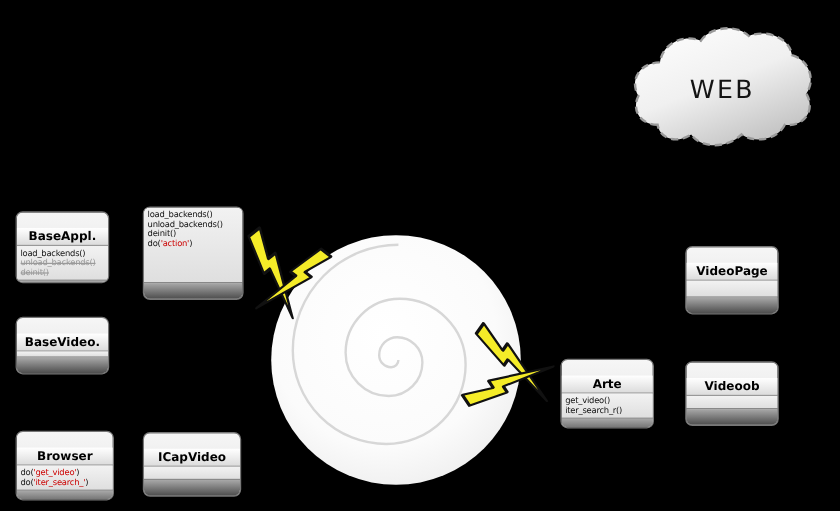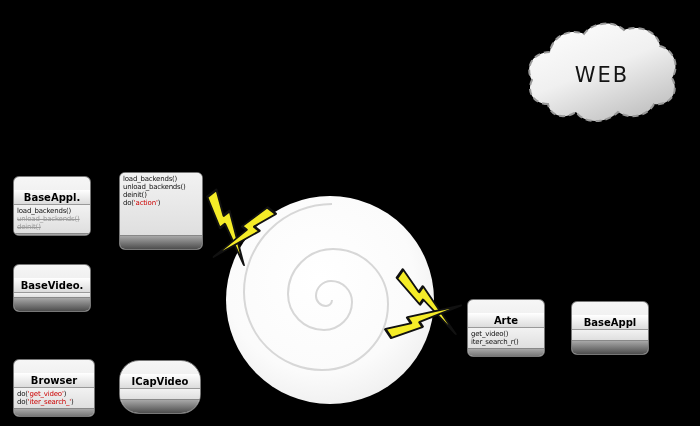--- a/index.html
+++ b/index.html
@@ -20,21 +20,21 @@
   .cls-footer{flex:0 0 13px;border-top:1px solid #888;
        background:linear-gradient(180deg,#a8a8a8,#4d4d4d);}
   .m-line{font-size:7px;line-height:8px;color:#111;white-space:nowrap;overflow:hidden;
        letter-spacing:-0.2px;}
 
   
   #box-baseappl {left:13px; top:176px;width:76px;height:58px;}
   #box-weboob   {left:119px;top:172px;width:82px;height:76px;}
   #box-replappl {left:13px; top:264px;width:76px;height:46px;}
   #box-videoob  {left:13px; top:359px;width:80px;height:56px;}
-  #box-icapvideo{left:119px;top:360px;width:80px;height:52px;border-radius:20px;}
+  #box-icapvideo{left:119px;top:360px;width:80px;height:52px;}
   #box-basevideo{left:467px;top:205px;width:76px;height:55px;}
   #box-videopage{left:571px;top:205px;width:76px;height:55px;}
   #box-arte     {left:467px;top:299px;width:76px;height:56px;}
   #box-browser  {left:571px;top:301px;width:76px;height:52px;}
 
   .bolt{stroke:#111;stroke-width:1.4;stroke-linejoin:round;}
   .cloud-label{font-family:"DejaVu Sans",sans-serif;font-size:21px;letter-spacing:2px;fill:#141414;}
 </style>
 </head>
 <body>
@@ -126,29 +126,34 @@
     <div class="cls-footer"></div>
   </div>
 
   <div class="cls" id="box-icapvideo">
     <div class="cls-title">ICapVideo</div>
     <div class="cls-body"></div>
     <div class="cls-footer"></div>
   </div>
 
 
+  <div class="cls" id="box-videopage">
+    <div class="cls-title">VideoPage</div>
+    <div class="cls-body"></div>
+    <div class="cls-footer"></div>
+  </div>
 
   <div class="cls" id="box-arte">
     <div class="cls-title">Arte</div>
     <div class="cls-body">
         <div class="m-line"><span>get_video()</span></div>
         <div class="m-line"><span>iter_search_r()</span></div>
       </div>
     <div class="cls-footer"></div>
   </div>
 
   <div class="cls" id="box-browser">
-    <div class="cls-title">BaseAppl</div>
+    <div class="cls-title">Videoob</div>
     <div class="cls-body"></div>
     <div class="cls-footer"></div>
   </div>
 
 </div>
 
 </body></html>

